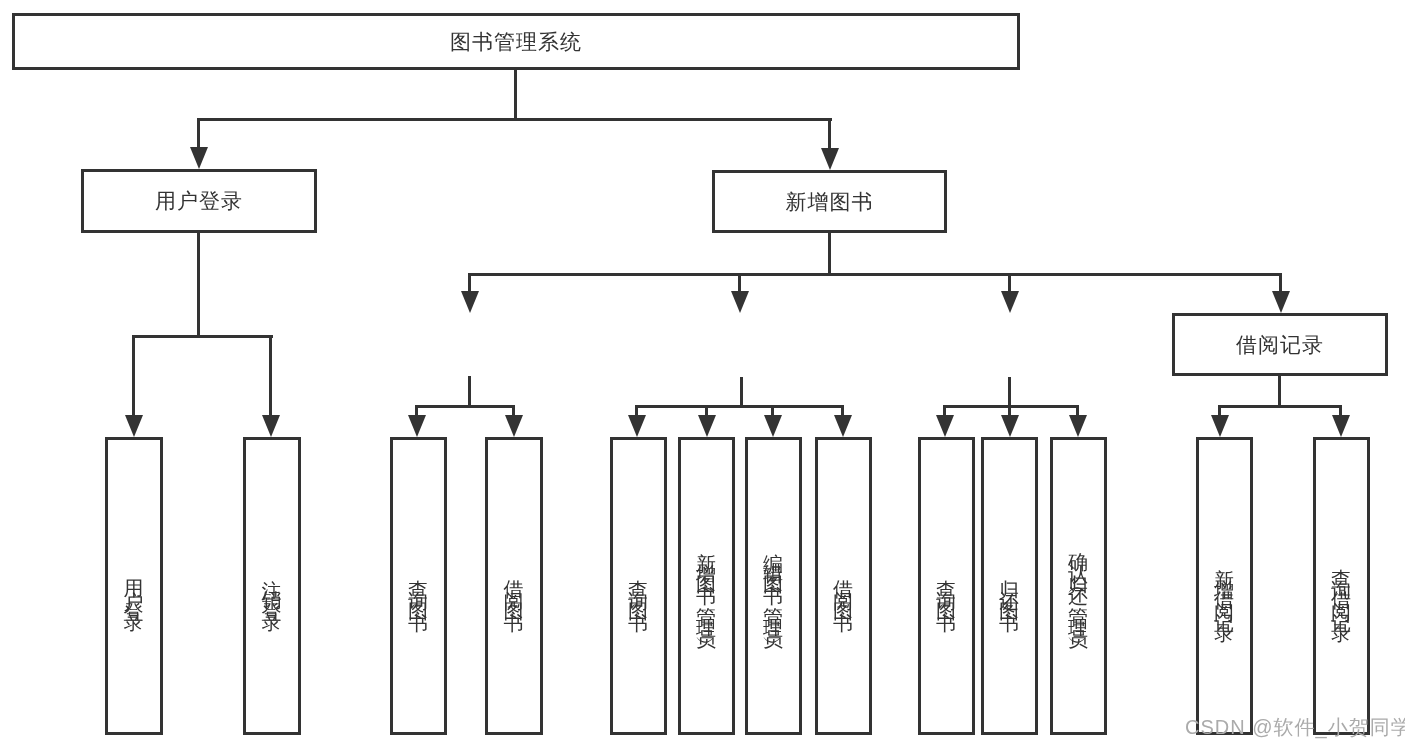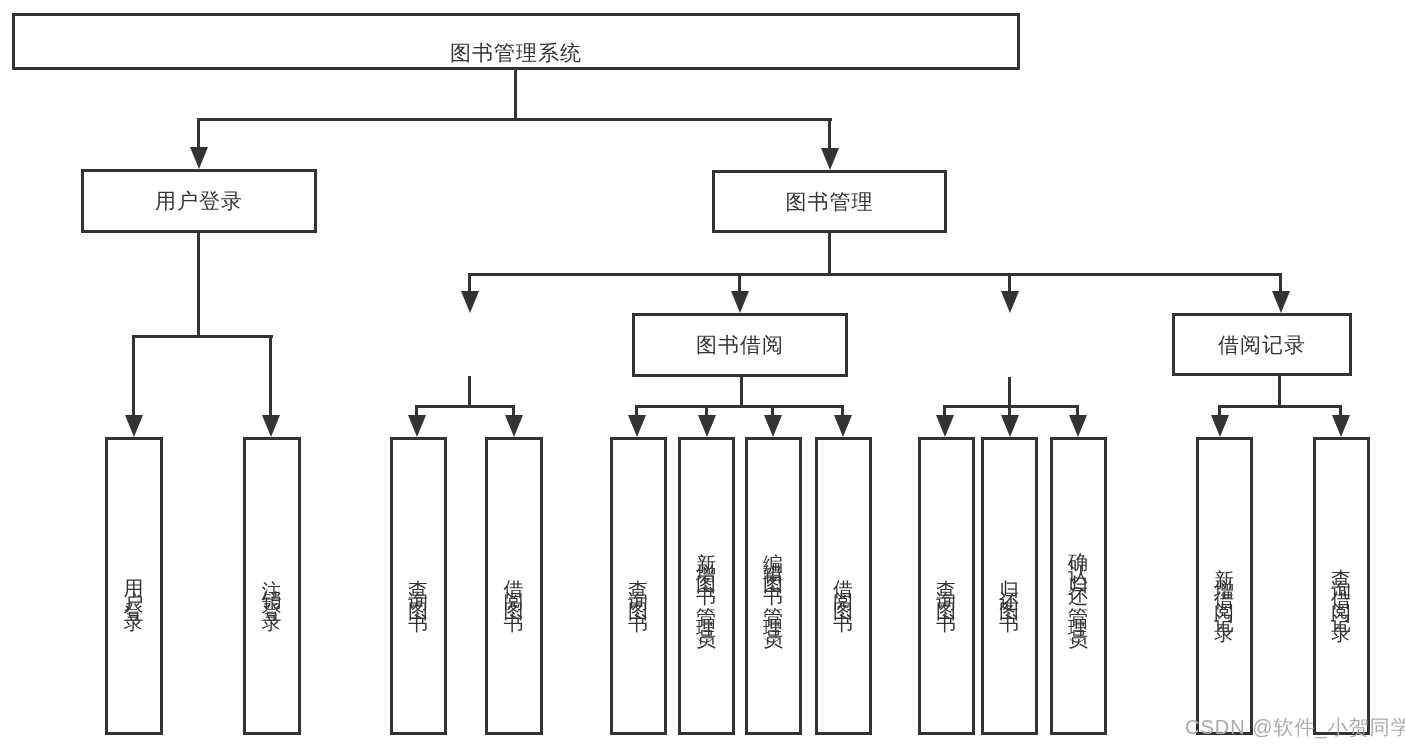--- a/index.html
+++ b/index.html
@@ -49,35 +49,32 @@
     font-size:20px;color:#ababab;
     letter-spacing:1px;
     white-space:nowrap;
   }
 </style>
 </head>
 <body>
 
 <div class="canvas">
 
-  <div class="box" style="left:12px;top:13px;width:1008px;height:57px;align-items:flex-end;">
+  <div class="box" style="left:12px;top:13px;width:1008px;height:57px;">
     <span>图书管理系统</span>
   </div>
 
   <div class="box" style="left:81px;top:169px;width:236px;height:64px;">
     <span>用户登录</span>
   </div>
   <div class="box" style="left:712px;top:170px;width:235px;height:63px;">
-    <span>图书管理</span>
+    <span>新增图书</span>
   </div>
 
-  <div class="box" style="left:632px;top:313px;width:216px;height:64px;">
-    <span>图书借阅</span>
-  </div>
-  <div class="box" style="left:1172px;top:313px;width:180px;height:63px;">
+  <div class="box" style="left:1172px;top:313px;width:216px;height:63px;">
     <span>借阅记录</span>
   </div>
 
   <div class="leaf" style="left:105px;width:58px;">
     <span>用户登录</span>
   </div>
   <div class="leaf" style="left:243px;width:58px;">
     <span>注销登录</span>
   </div>
   <div class="leaf" style="left:390px;width:57px;">

